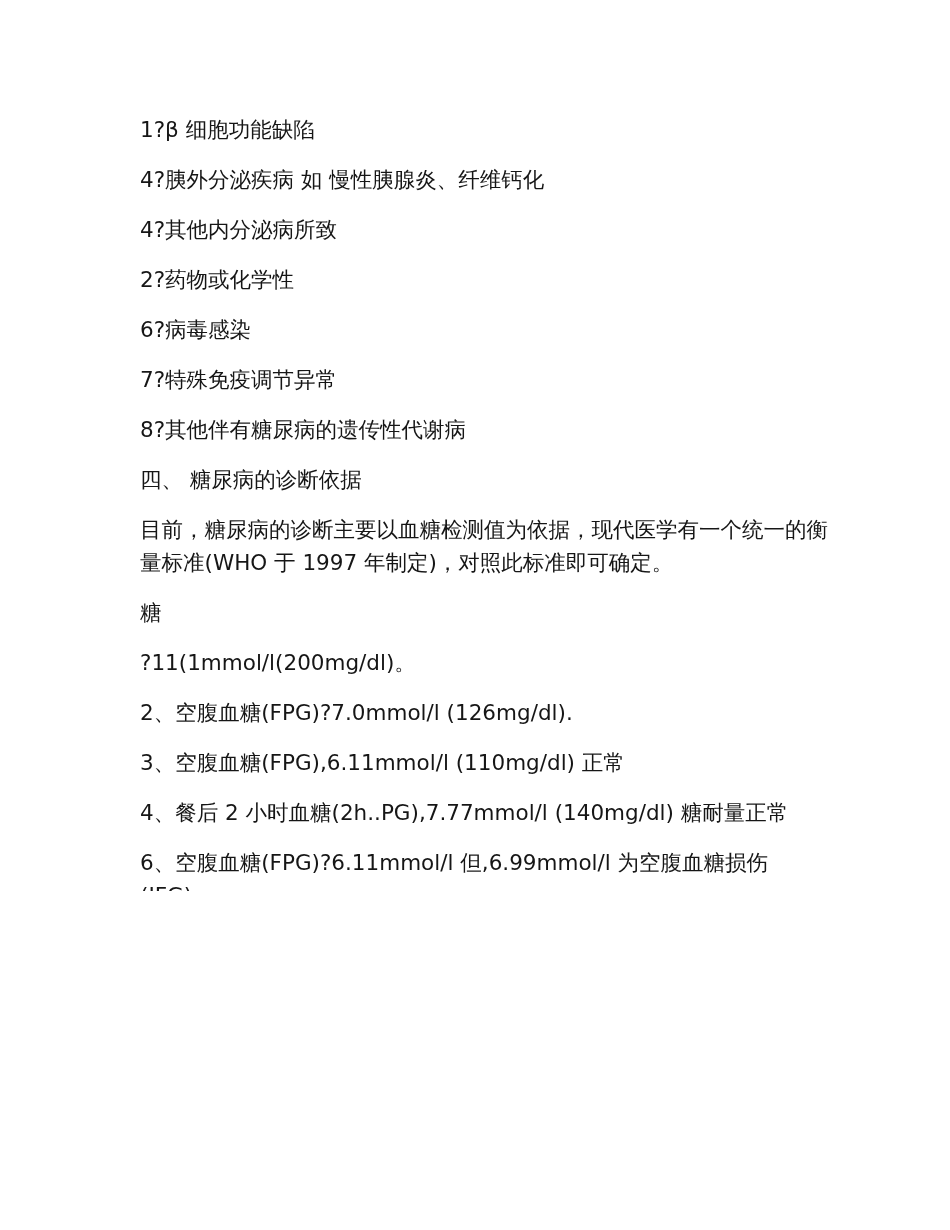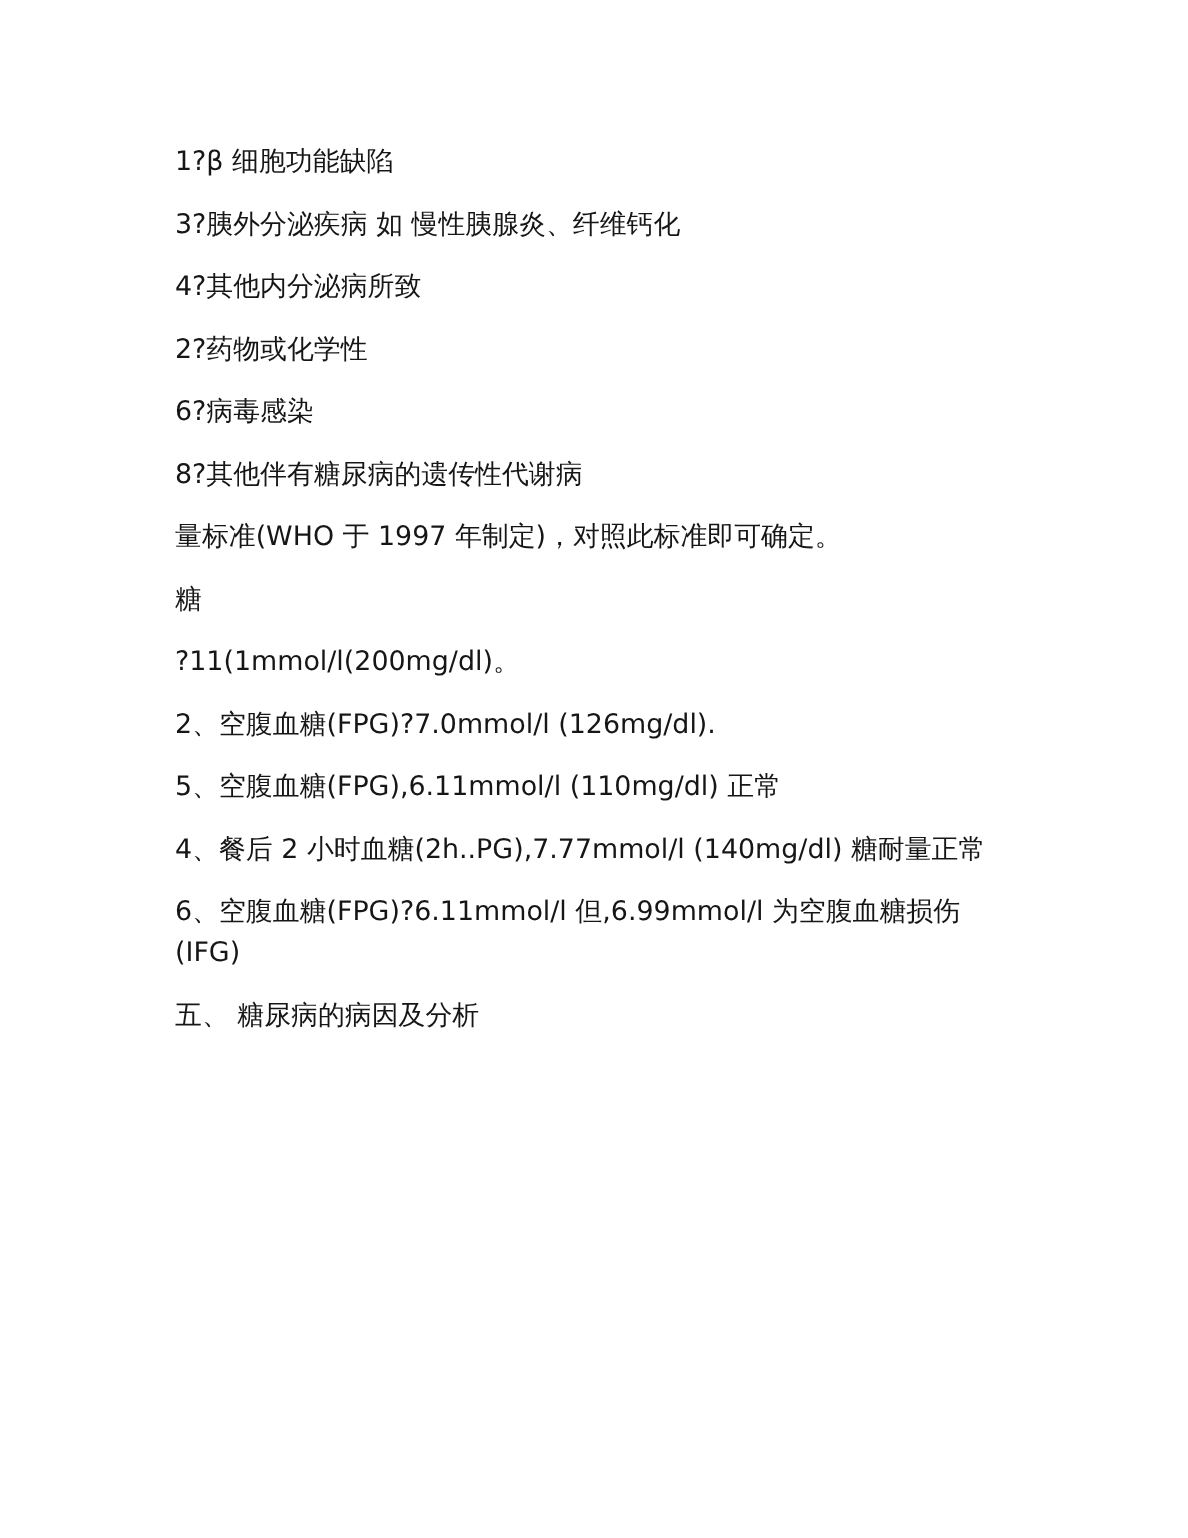--- a/index.html
+++ b/index.html
@@ -34,59 +34,66 @@
 <body>
 
 <div class="page">
 
   <p class="para">
     <span class="line">1?β 细胞功能缺陷</span>
   </p>
 
 
   <p class="para">
-    <span class="line">3?胰外分泌疾病 如 慢性胰腺炎、纤维钙化</span>
+    <span class="line">4?胰外分泌疾病 如 慢性胰腺炎、纤维钙化</span>
   </p>
 
   <p class="para">
     <span class="line">4?其他内分泌病所致</span>
   </p>
 
   <p class="para">
     <span class="line">2?药物或化学性</span>
   </p>
 
   <p class="para">
     <span class="line">6?病毒感染</span>
   </p>
 
+  <p class="para">
+    <span class="line">7?特殊免疫调节异常</span>
+  </p>
 
   <p class="para">
     <span class="line">8?其他伴有糖尿病的遗传性代谢病</span>
   </p>
 
+  <p class="para">
+    <span class="line">四、 糖尿病的诊断依据</span>
+  </p>
 
   <p class="para">
+    <span class="line">目前，糖尿病的诊断主要以血糖检测值为依据，现代医学有一个统一的衡</span>
     <span class="line">量标准(WHO 于 1997 年制定)，对照此标准即可确定。</span>
   </p>
 
   <p class="para">
     <span class="line">糖</span>
   </p>
 
   <p class="para">
     <span class="line">?11(1mmol/l(200mg/dl)。</span>
   </p>
 
   <p class="para">
     <span class="line">2、空腹血糖(FPG)?7.0mmol/l (126mg/dl).</span>
   </p>
 
   <p class="para">
-    <span class="line">5、空腹血糖(FPG),6.11mmol/l (110mg/dl) 正常</span>
+    <span class="line">3、空腹血糖(FPG),6.11mmol/l (110mg/dl) 正常</span>
   </p>
 
   <p class="para">
     <span class="line">4、餐后 2 小时血糖(2h..PG),7.77mmol/l (140mg/dl) 糖耐量正常</span>
   </p>
 
 
   <p class="para">
     <span class="line">6、空腹血糖(FPG)?6.11mmol/l 但,6.99mmol/l 为空腹血糖损伤</span>
     <span class="line">(IFG)</span>

